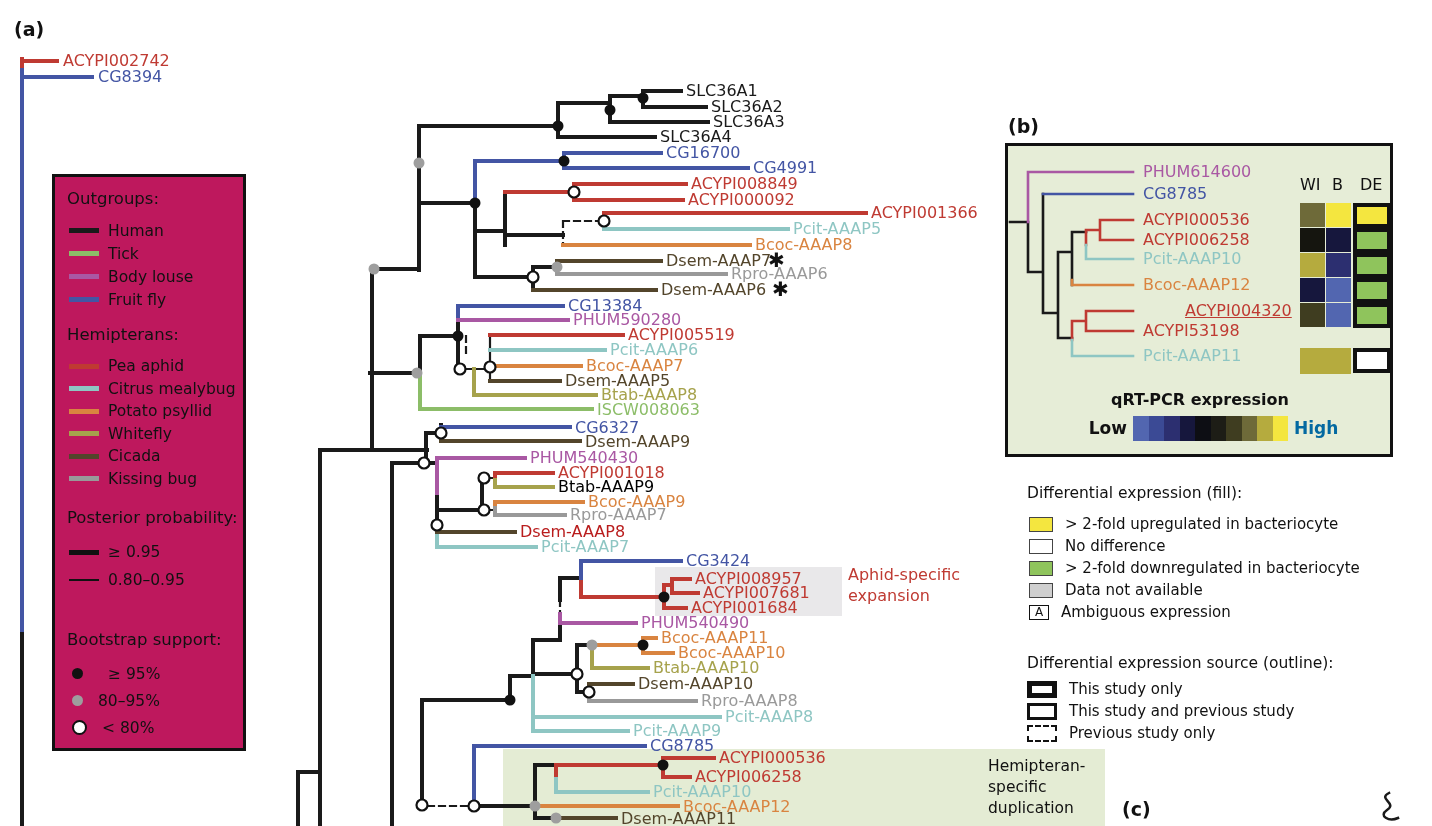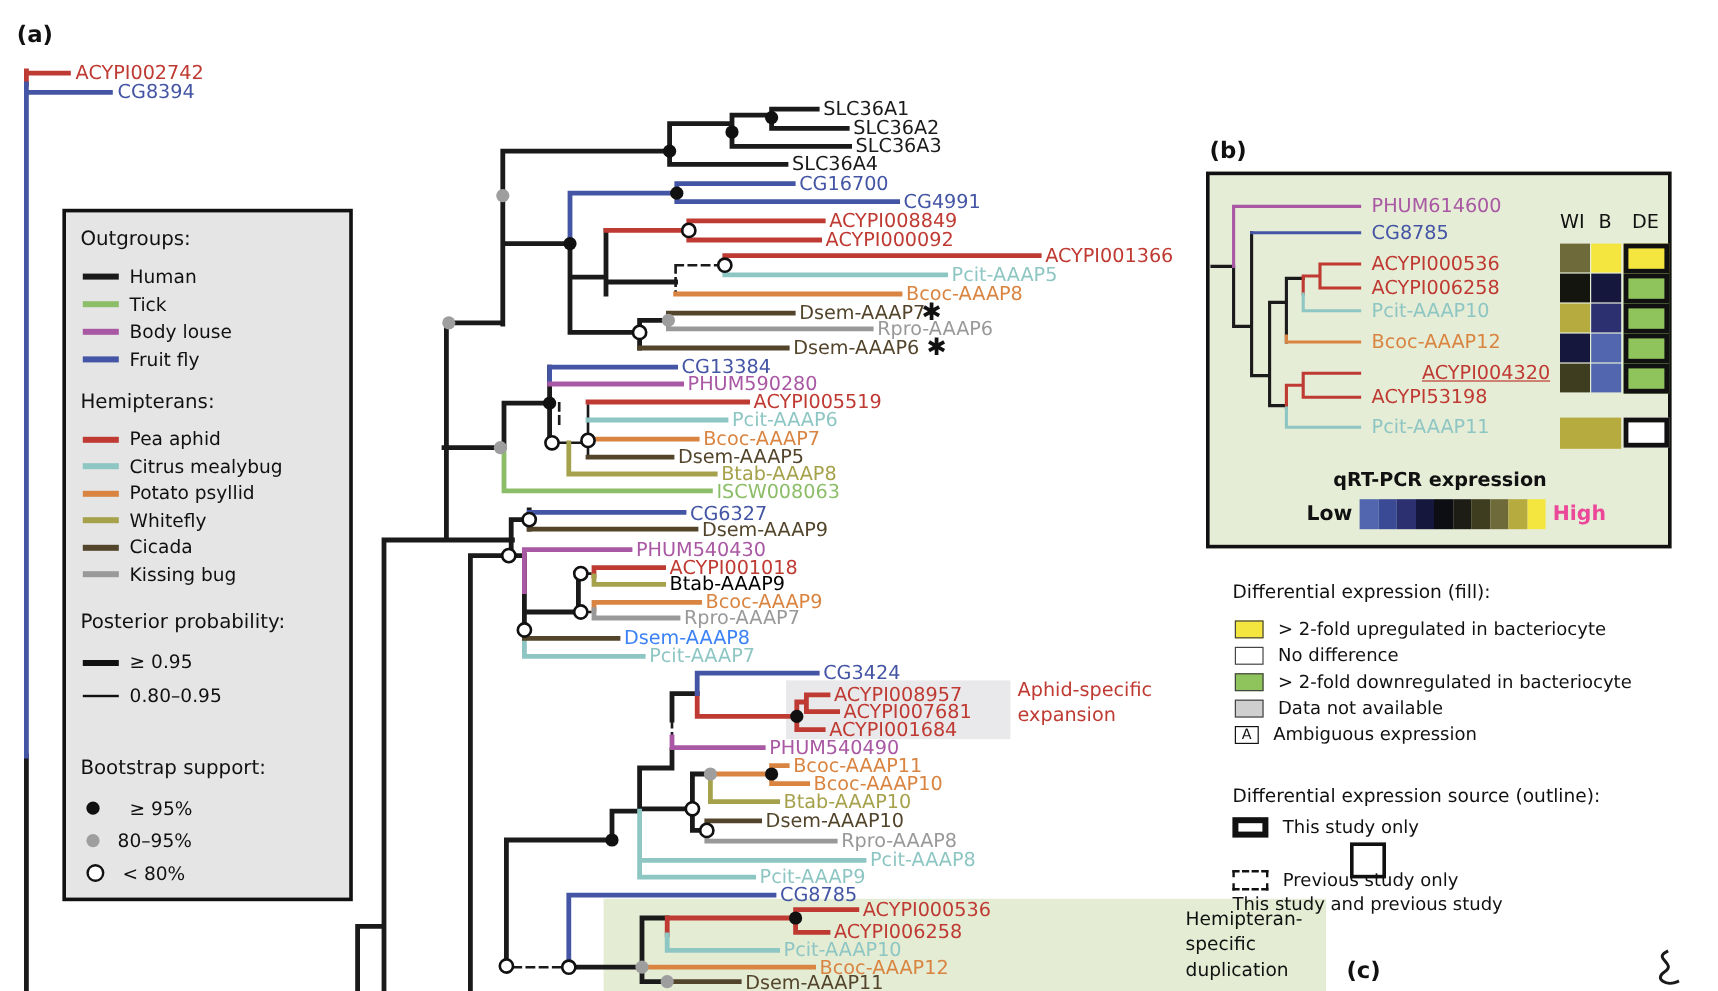--- a/index.html
+++ b/index.html
@@ -4,22 +4,22 @@
 <style>
   html,body{margin:0;padding:0;background:#fff;}
   #fig{position:relative;width:1432px;height:826px;overflow:hidden;background:#ffffff;
        font-family:"DejaVu Sans","Liberation Sans",sans-serif;color:#111;}
   .abs{position:absolute;}
   .panel-label{position:absolute;font-size:19px;font-weight:bold;color:#111;}
   .taxon{position:absolute;font-size:16px;line-height:18px;white-space:nowrap;}
   .ast{position:absolute;font-size:20px;font-weight:bold;color:#111;line-height:20px;}
   svg{position:absolute;left:0;top:0;pointer-events:none;}
   
-  #legend-box{position:absolute;left:52px;top:174px;width:242px;height:577px;
-              border:3px solid #111;background:#e5e5e5;box-sizing:border-box;}
+  #legend-box{position:absolute;left:52px;top:174px;width:194px;height:577px;
+              border:3px solid #111;background:#be185d;box-sizing:border-box;}
   .lg-title{position:absolute;left:12px;font-size:16.5px;color:#111;white-space:nowrap;}
   .lg-rows{position:absolute;left:14px;right:4px;display:flex;flex-direction:column;}
   .lg-row{display:flex;align-items:center;gap:9px;}
   .lg-line{width:30px;flex:0 0 30px;}
   .lg-text{font-size:15.5px;white-space:nowrap;}
   .lg-dot{width:11px;height:11px;border-radius:50%;flex:0 0 11px;margin-left:3px;margin-right:6px;}
   
   #panelb-box{position:absolute;left:1005px;top:143px;width:388px;height:314px;
               border:3px solid #111;box-sizing:border-box;}
   .hm-cell{position:absolute;box-sizing:border-box;}
@@ -142,21 +142,21 @@
       <span class="taxon" style="left: 565px; top: 372px; color: rgb(83, 69, 43);">Dsem-AAAP5</span>
       <span class="taxon" style="left: 601px; top: 386px; color: rgb(166, 162, 76);">Btab-AAAP8</span>
       <span class="taxon" style="left: 597px; top: 401px; color: rgb(140, 189, 104);">ISCW008063</span>
       <span class="taxon" style="left: 575px; top: 419px; color: rgb(67, 85, 164);">CG6327</span>
       <span class="taxon" style="left: 585px; top: 433px; color: rgb(83, 69, 43);">Dsem-AAAP9</span>
       <span class="taxon" style="left: 530px; top: 449px; color: rgb(169, 88, 163);">PHUM540430</span>
       <span class="taxon" style="left: 558px; top: 464px; color: rgb(191, 58, 50);">ACYPI001018</span>
       <span class="taxon" style="left: 558px; top: 478px; color: #000000;">Btab-AAAP9</span>
       <span class="taxon" style="left: 588px; top: 493px; color: rgb(217, 132, 64);">Bcoc-AAAP9</span>
       <span class="taxon" style="left: 570px; top: 506px; color: rgb(153, 153, 153);">Rpro-AAAP7</span>
-      <span class="taxon" style="left: 520px; top: 523px; color: #3b82f6; text-align: center;">Dsem-AAAP8</span>
+      <span class="taxon" style="left: 520px; top: 523px; color: #b91c1c; text-align: center;">Dsem-AAAP8</span>
       <span class="taxon" style="left: 541px; top: 538px; color: rgb(142, 198, 195);">Pcit-AAAP7</span>
       <span class="taxon" style="left: 686px; top: 552px; color: rgb(67, 85, 164);">CG3424</span>
       <span class="taxon" style="left: 695px; top: 570px; color: rgb(191, 58, 50);">ACYPI008957</span>
       <span class="taxon" style="left: 703px; top: 584px; color: rgb(191, 58, 50);">ACYPI007681</span>
       <span class="taxon" style="left: 691px; top: 599px; color: rgb(191, 58, 50);">ACYPI001684</span>
       <span class="taxon" style="left: 641px; top: 614px; color: rgb(169, 88, 163);">PHUM540490</span>
       <span class="taxon" style="left: 661px; top: 629px; color: rgb(217, 132, 64);">Bcoc-AAAP11</span>
       <span class="taxon" style="left: 678px; top: 644px; color: rgb(217, 132, 64);">Bcoc-AAAP10</span>
       <span class="taxon" style="left: 653px; top: 659px; color: rgb(166, 162, 76);">Btab-AAAP10</span>
       <span class="taxon" style="left: 638px; top: 675px; color: rgb(83, 69, 43);">Dsem-AAAP10</span>
@@ -295,21 +295,21 @@
       <div style="width: 15.5px; height: 25px; background: rgb(59, 74, 149);"></div>
       <div style="width: 15.5px; height: 25px; background: rgb(44, 47, 112);"></div>
       <div style="width: 15.5px; height: 25px; background: rgb(22, 23, 61);"></div>
       <div style="width: 15.5px; height: 25px; background: rgb(13, 14, 20);"></div>
       <div style="width: 15.5px; height: 25px; background: rgb(29, 29, 22);"></div>
       <div style="width: 15.5px; height: 25px; background: rgb(63, 61, 32);"></div>
       <div style="width: 15.5px; height: 25px; background: rgb(110, 106, 57);"></div>
       <div style="width: 15.5px; height: 25px; background: rgb(181, 171, 62);"></div>
       <div style="width: 15.5px; height: 25px; background: rgb(244, 230, 63);"></div>
     </div>
-  <div class="abs" style="left:1294px;top:418px;font-size:17px;font-weight:bold;color:#ec4899;">High</div>
+  <div class="abs" style="left:1294px;top:418px;font-size:17px;font-weight:bold;color:#0369a1;">High</div>
 
   <div class="rl-title" style="left:1027px;top:484px;">Differential expression (fill):</div>
   <div id="fill-items" class="abs">
       <div class="rl-item" style="left: 1029px; top: 515px;">
         <span class="rl-swatch" style="background: rgb(244, 230, 63);"></span>
         <span class="rl-text">&gt; 2-fold upregulated in bacteriocyte</span>
       </div>
       <div class="rl-item" style="left: 1029px; top: 537px;">
         <span class="rl-swatch" style="background: rgb(255, 255, 255);"></span>
         <span class="rl-text">No difference</span>
@@ -327,21 +327,21 @@
         <span class="rl-text">Ambiguous expression</span>
       </div>
     </div>
 
   <div class="rl-title" style="left:1027px;top:654px;">Differential expression source (outline):</div>
   <div id="outline-items" class="abs">
       <div class="rl-item" style="left: 1027px; top: 680px;">
         <span class="ol-swatch" style="border: 5px solid rgb(17, 17, 17);"></span>
         <span class="rl-text">This study only</span>
       </div>
-      <div class="rl-item" style="left: 1027px; top: 702px; flex-direction: column;">
+      <div class="rl-item" style="left: 1027px; top: 702px;">
         <span class="ol-swatch" style="border: 3px solid rgb(17, 17, 17);"></span>
         <span class="rl-text">This study and previous study</span>
       </div>
       <div class="rl-item" style="left: 1027px; top: 724px;">
         <span class="ol-swatch" style="border: 2px dashed rgb(17, 17, 17);"></span>
         <span class="rl-text">Previous study only</span>
       </div>
     </div>
 
 </div>

